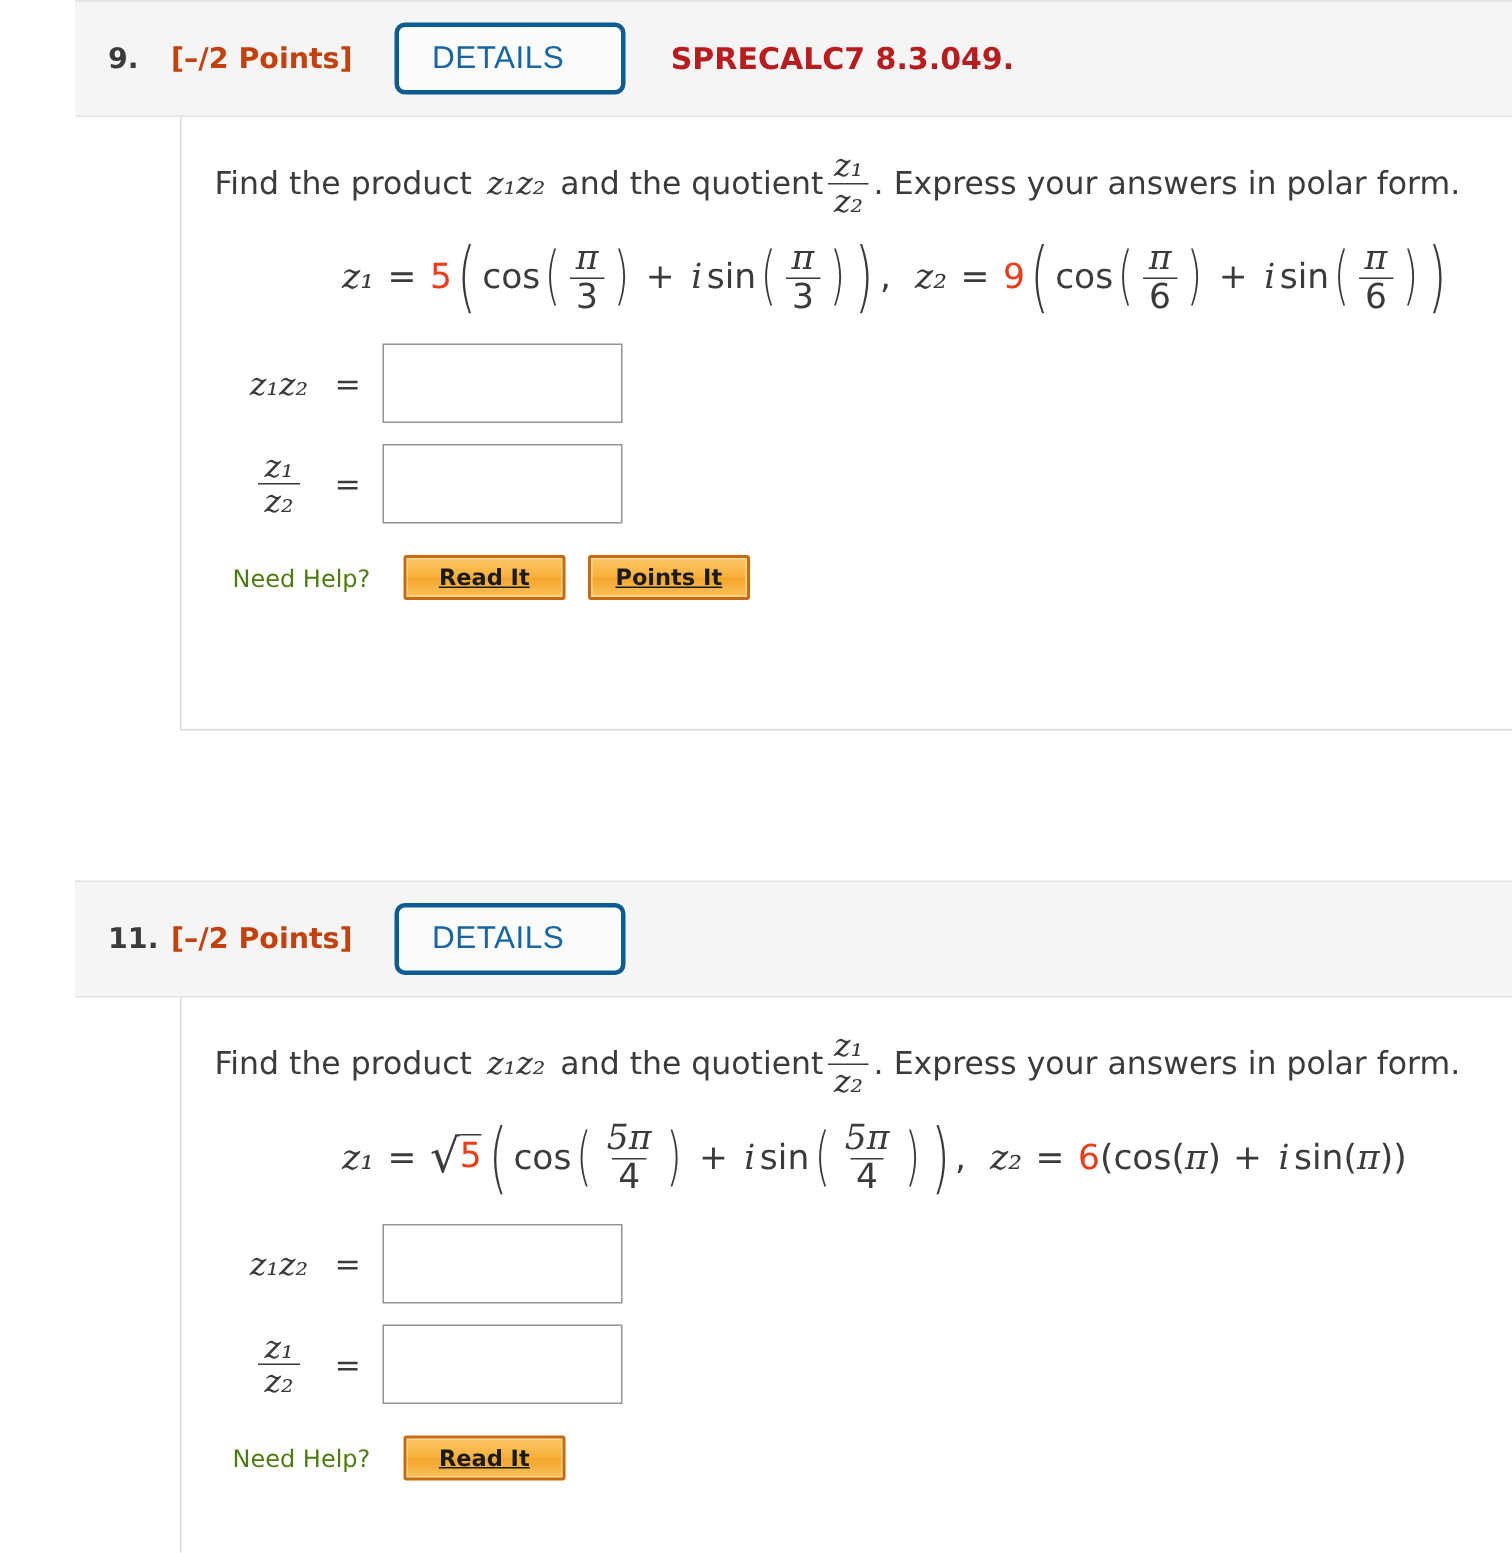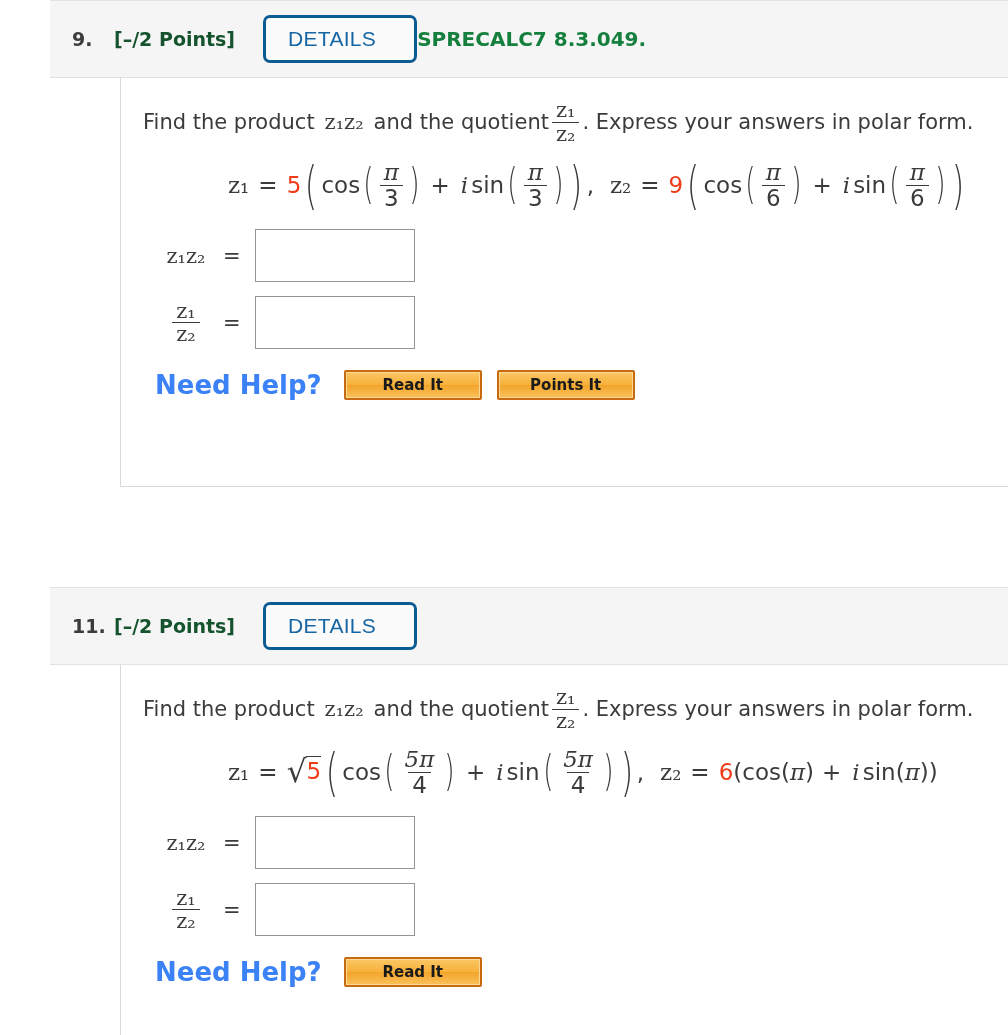--- a/index.html
+++ b/index.html
@@ -25,56 +25,56 @@
     height: 78px;
     display: flex;
     align-items: center;
     padding-left: 22px;
   }
   .prob-number {
     font-size: 19px; font-weight: bold; color: #3b3b3b;
     width: 42px;
   }
   .prob-points {
-    font-size: 19px; font-weight: bold; color: #14532d;
+    font-size: 19px; font-weight: bold; color: #c2410c;
     margin-right: 28px; white-space: nowrap;
   }
   .details-btn {
     border: 3px solid #0b5c93;
     border-radius: 7px;
     background: #fbfbfb;
     color: #1766a4;
     font-size: 21px;
     letter-spacing: .3px;
     padding: 10px 38px 11px 22px;
     cursor: pointer;
     line-height: 1;
   }
   .prob-code {
-    font-size: 20px; font-weight: bold; color: #15803d;
-    white-space: nowrap;
+    font-size: 20px; font-weight: bold; color: #b91c1c;
+    margin-left: 30px; white-space: nowrap;
   }
 
   .prob-body {
     border-left: 1px solid #d9d9d9;
     border-bottom: 1px solid #d9d9d9;
     margin-left: 70px;
     padding: 18px 0 0 22px;
     height: 409px;
   }
   #problem-10 .prob-body { height: 448px; border-bottom: none; }
 
   
   .qline {
     font-size: 21px; color: #3b3b3b;
     white-space: nowrap;
     display: flex; align-items: center;
     height: 52px;
   }
-  .var { font-family: "DejaVu Serif", "Liberation Serif", serif; }
+  .var { font-style: italic; font-family: "DejaVu Serif", "Liberation Serif", serif; }
 
   .frac {
     display: inline-flex; flex-direction: column; align-items: center;
     vertical-align: middle; margin: 0 3px; line-height: 1.05;
   }
   .frac .num { padding: 0 4px; }
   .frac .den { padding: 0 4px; border-top: 1.6px solid #3b3b3b; }
 
   .eqline {
     font-size: 23px; color: #3b3b3b;
@@ -107,34 +107,35 @@
   }
   .ans-eq { font-size: 21px; color: #3b3b3b; margin: 0 14px 0 6px; }
   .ans-box {
     width: 160px; height: 53px;
     border: 1px solid #949494; background: #fff;
   }
 
   
   .help-row { display: flex; align-items: center; margin-top: 14px; margin-left: 12px; }
   .help-label {
-    color: #3b82f6; font-size: 26px; font-weight: bold;
+    color: #4d7c0f; font-size: 16px; font-weight: normal;
     font-family: "DejaVu Sans","Liberation Sans",sans-serif;
     margin-right: 22px;
   }
   .help-btn {
-    width: 138px; height: 30px;
+    width: 108px; height: 30px;
     border: 2px solid #c86a10;
     background: linear-gradient(180deg,#fbc766 0%,#f7b13c 48%,#f2a52b 52%,#fbc15c 100%);
     border-radius: 2px;
     display: flex; align-items: center; justify-content: center;
     font-size: 15px; font-weight: bold; color: #1a1a1a;
     box-shadow: inset 0 0 0 1px #fbd894;
     cursor: pointer; margin-right: 15px;
     font-family: "DejaVu Sans","Liberation Sans",sans-serif;
+    text-decoration: underline;
   }
 </style>
 </head>
 <body>
 
 <div class="page">
 
   <div class="problem" id="problem-9">
 
     <div class="prob-header">

